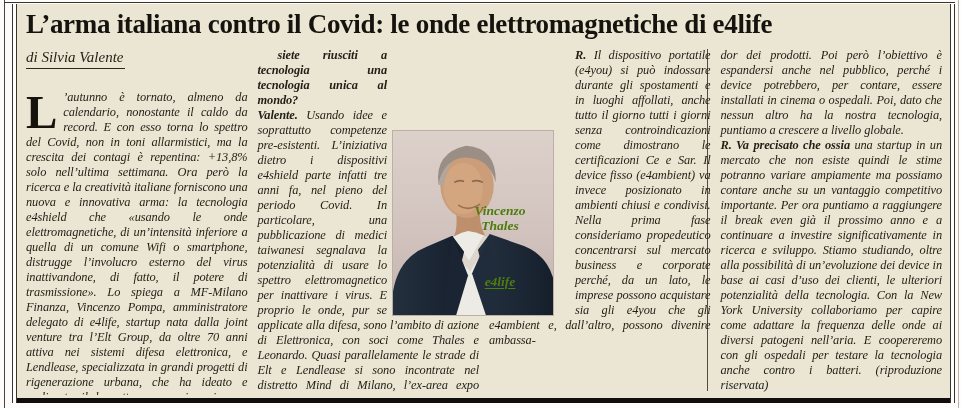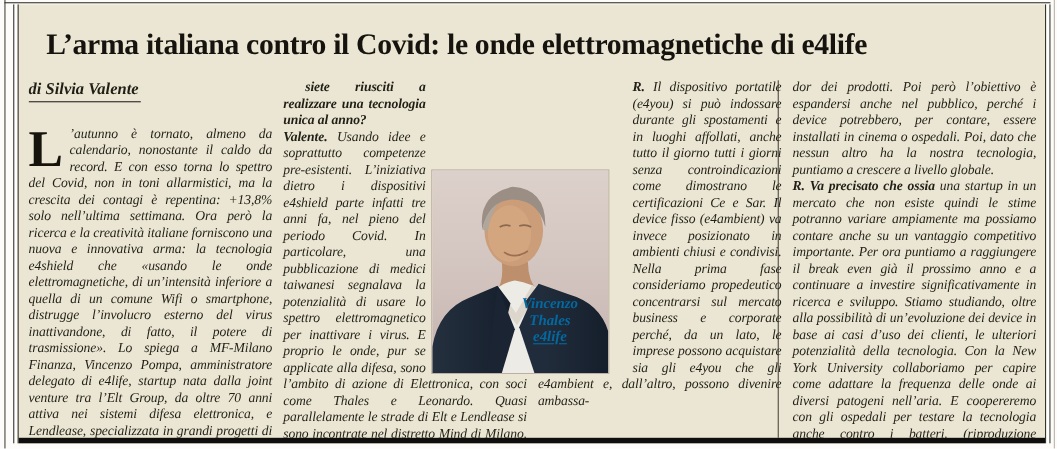--- a/index.html
+++ b/index.html
@@ -10,50 +10,50 @@
   .page-rule-right{position:absolute;left:958px;top:0;bottom:0;width:1px;background:#b9b5ab;}
   .top-rule{position:absolute;left:4px;width:951px;top:2px;height:1px;background:#38342c;}
   
   .frame{position:absolute;left:12px;top:4px;width:941px;height:399px;background:#ffffff;
          border-left:1px solid #38342c;border-right:1px solid #38342c;}
   .frame-inner{position:absolute;left:3px;right:3px;top:0;bottom:0;background:#eae6d3;
          border-left:1px solid #38342c;border-right:1px solid #38342c;}
   .bottombar{position:absolute;left:0;right:0;bottom:0;height:5px;background:#0f0e0c;}
   .content{position:absolute;left:0;right:0;top:0;bottom:5px;padding:4px 8px 0 9px;overflow:hidden;}
 
-  .headline{margin:16px;font-size:27px;line-height:32px;font-weight:700;color:#16130e;
+  .headline{margin:0;font-size:27px;line-height:32px;font-weight:700;color:#16130e;
             letter-spacing:-0.3px;white-space:nowrap;overflow:hidden;}
 
   .cols{display:flex;gap:10px;margin-top:8px;position:relative;height:347px;overflow:hidden;}
   .col{flex:1 1 0;position:relative;min-width:0;}
   .vrule{position:absolute;left:681px;top:1px;bottom:4px;width:1px;background:#514c41;}
 
-  .byline{display:inline-block;font-size:15px;font-weight:700;font-style:italic;color:#211e15;
+  .byline{display:inline-block;font-size:15px;font-weight:400;font-style:italic;color:#211e15;
           border-bottom:1px solid #2a2722;padding:0 2px 2px 0;margin:1px 0 21px 0;}
 
   .col p{margin:0;font-size:12.4px;line-height:15px;text-align:justify;font-style:italic;
          color:#211e15;letter-spacing:-0.1px;}
   .q{font-weight:700;}
   .lead{font-weight:700;font-style:italic;}
   .indent-first{text-indent:20px;}
   .hang{padding-left:14px;text-indent:-14px;}
 
   .dropcap{float:left;font-weight:700;font-style:normal;font-size:47px;line-height:40px;
            padding:2px 6px 0 0;color:#16130d;}
 
   
   .ph-r{float:right;width:86px;height:186px;margin:80px 0 4px 6px;}
   .ph-l{float:left;width:80px;height:186px;margin:80px 6px 4px 0;}
 
   .photo{position:absolute;left:366px;top:82px;width:162px;height:186px;z-index:3;
          border:1px solid #bdafa5;box-sizing:border-box;}
   .photo svg{display:block;width:100%;height:100%;}
   .caption{position:absolute;left:56px;right:2px;bottom:26px;text-align:center;z-index:4;
-           font-weight:700;font-style:italic;font-size:13.5px;line-height:15px;color:#0369a1;}
-  .caption .cap-und{text-decoration:underline;text-underline-offset:2px;}
+           font-weight:700;font-style:italic;font-size:13.5px;line-height:15px;color:#4d7c0f;}
+  .caption .cap-und{text-decoration:underline;text-underline-offset:2px;margin-top:41px;}
 </style>
 </head>
 <body>
 
 <div class="canvas">
   <div class="page-rule-left"></div>
   <div class="page-rule-right"></div>
   <div class="top-rule"></div>
 
   <div class="frame">
@@ -68,21 +68,21 @@
           <div class="col">
             <span class="byline">di Silvia Valente</span>
             <p>
               <span class="dropcap">L</span><span>’autunno è tornato, almeno da calendario, nonostante il caldo da record. E con esso torna lo spettro del Covid, non in toni allarmistici, ma la crescita dei contagi è repentina: +13,8% solo nell’ultima settimana. Ora però la ricerca e la creatività italiane forniscono una nuova e innovativa arma: la tecnologia e4shield che «usando le onde elettromagnetiche, di un’intensità inferiore a quella di un comune Wifi o smartphone, distrugge l’involucro esterno del virus inattivandone, di fatto, il potere di trasmissione». Lo spiega a MF-Milano Finanza, Vincenzo Pompa, amministratore delegato di e4life, startup nata dalla joint venture tra l’Elt Group, da oltre 70 anni attiva nei sistemi difesa elettronica, e Lendlease, specializzata in grandi progetti di rigenerazione urbana, che ha ideato e realizzato il brevetto e ora si accinge a commercializzare i dispositivi intelligenti.</span>
             </p>
             
           </div>
 
           <div class="col">
             <span class="ph-r"></span>
-            <p class="q indent-first">siete riusciti a realizzare una tecnologia unica al anno?</p>
+            <p class="q indent-first">siete riusciti a tecnologia una tecnologia unica al mondo?</p>
             <p>
               <b class="lead">Valente.</b>
               <span>Usando idee e soprattutto competenze pre-esistenti. L’iniziativa dietro i dispositivi e4shield parte infatti tre anni fa, nel pieno del periodo Covid. In particolare, una pubblicazione di medici taiwanesi segnalava la potenzialità di usare lo spettro elettromagnetico per inattivare i virus. E proprio le onde, pur se applicate alla difesa, sono l’ambito di azione di Elettronica, con soci come Thales e Leonardo. Quasi parallelamente le strade di Elt e Lendlease si sono incontrate nel distretto Mind di Milano, l’ex-area expo riqualificata proprio dal fondo immobiliare. Le due realtà hanno quindi intrapreso un percorso comune sfociato nella creazione di una newco ad</span>
             </p>
           </div>
 
           <div class="col">
             <span class="ph-l"></span>
             <p>
               <b class="lead">R.</b>

